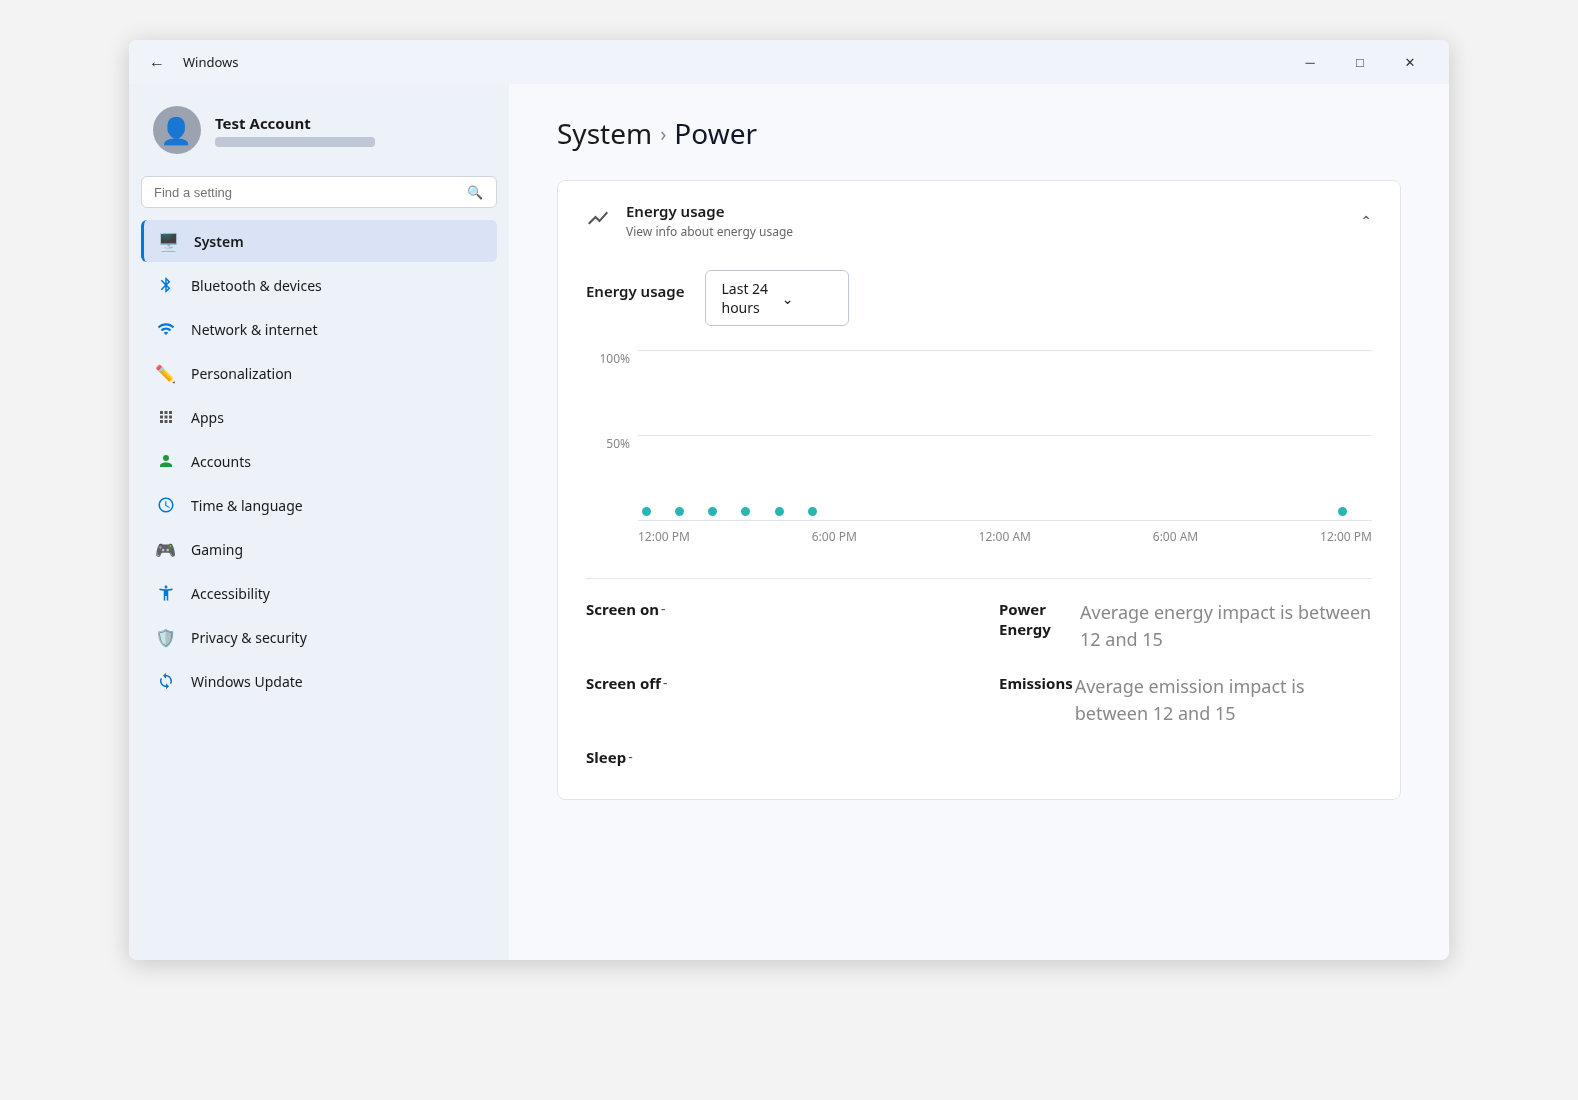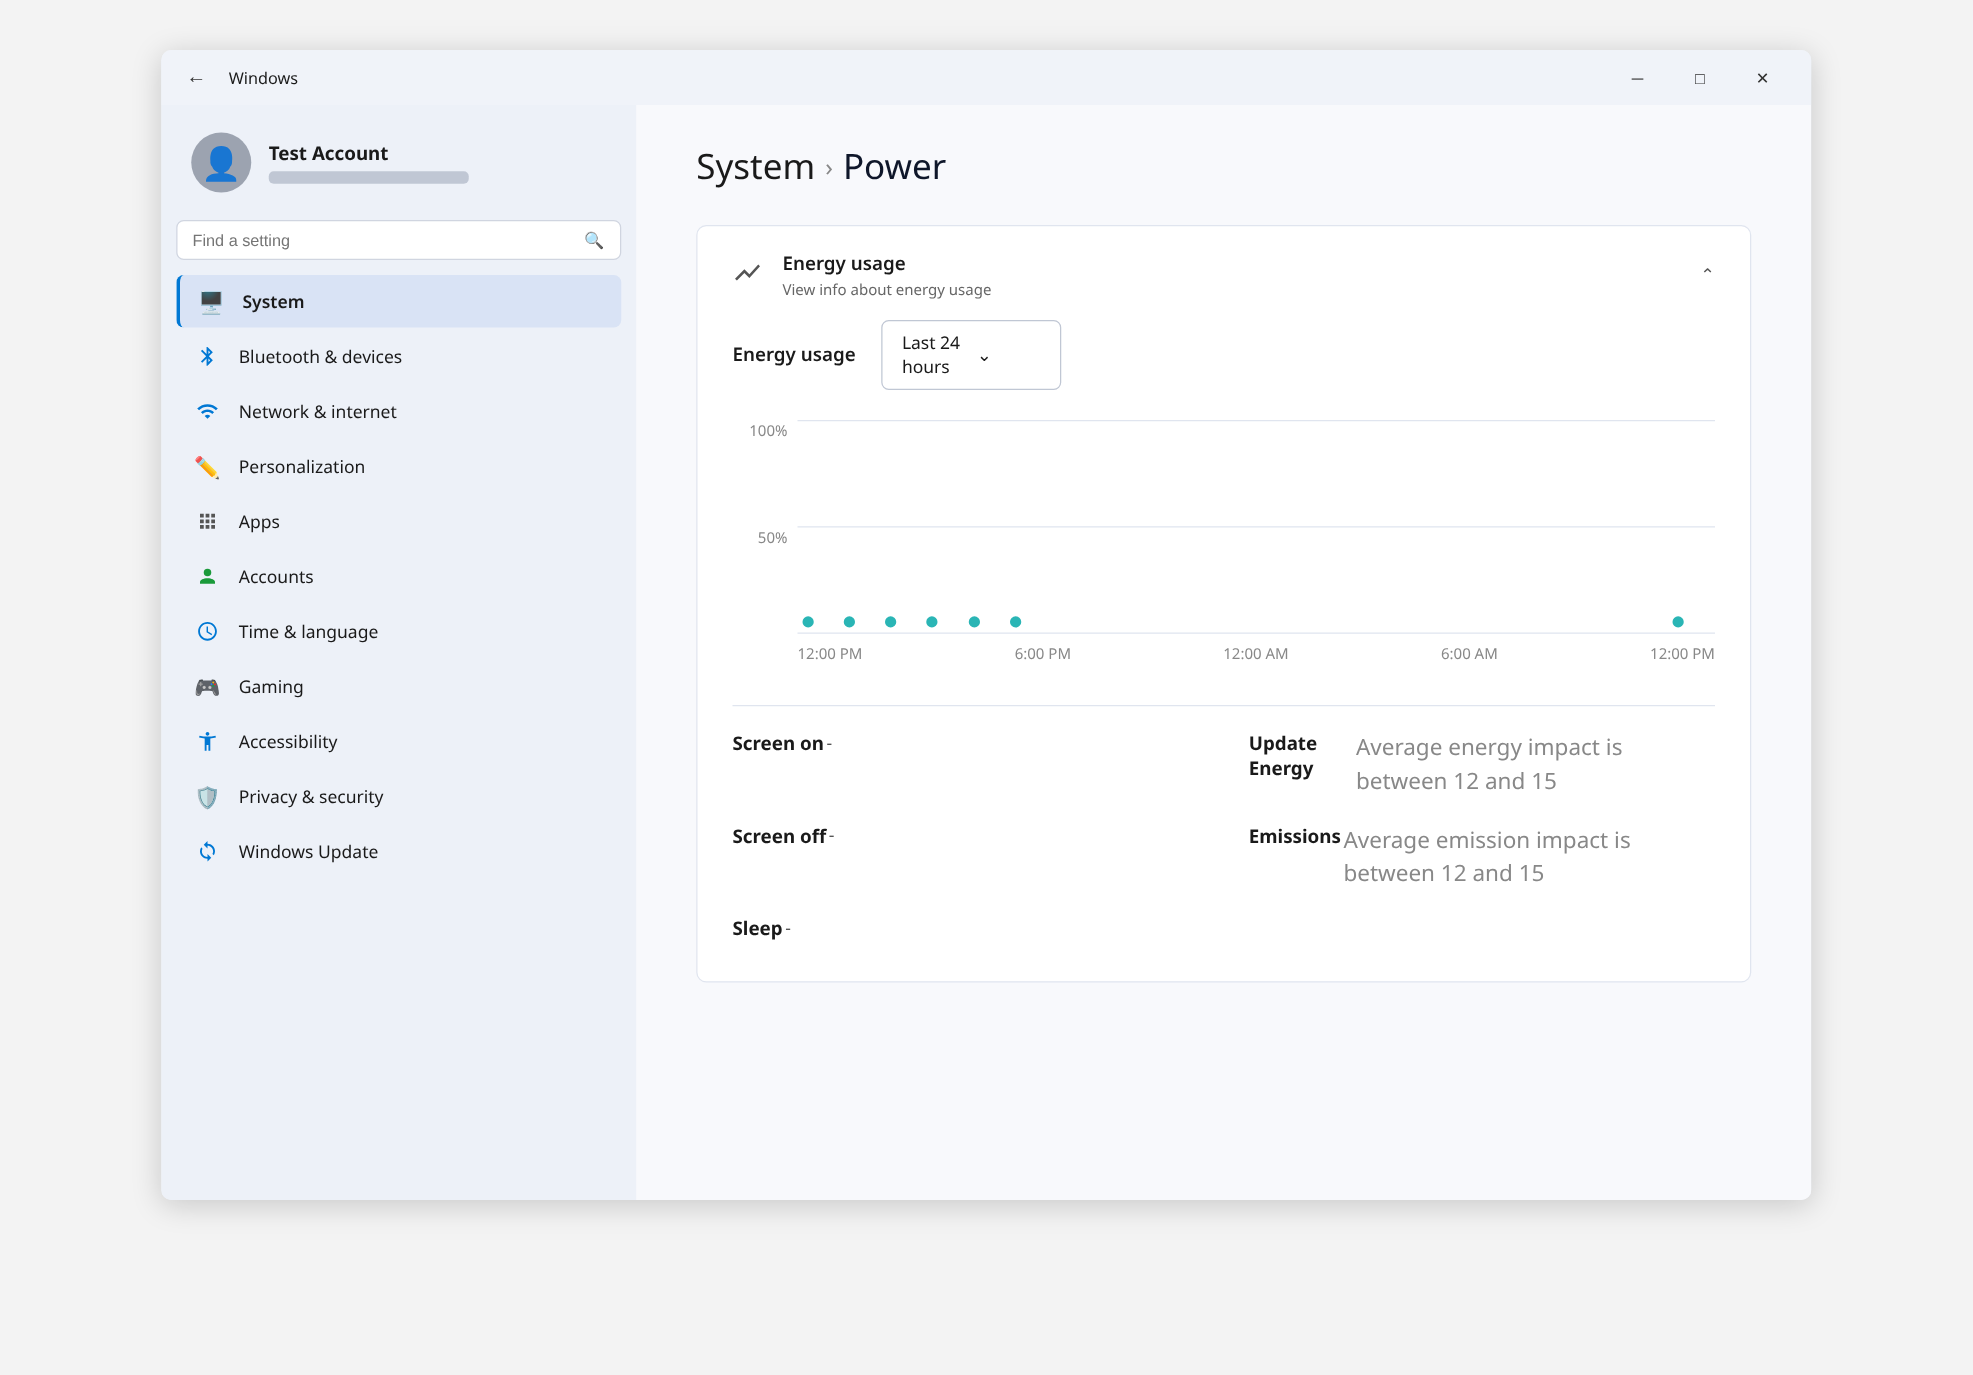--- a/index.html
+++ b/index.html
@@ -285,20 +285,21 @@
       border-radius: 6px;
       padding: 8px 16px;
       font-size: 14px;
       color: #1a1a1a;
       display: flex;
       align-items: center;
       gap: 10px;
       cursor: pointer;
       background: white;
       min-width: 120px;
+      margin-top: 14px;
     }
 
     .time-dropdown span {
       flex: 1;
     }
 
     
     .chart-container {
       position: relative;
       height: 200px;
@@ -661,21 +662,21 @@
             </div>
           </div>
 
           <div class="divider"></div>
           <div class="stats-grid">
             <div class="stat-item">
               <span class="stat-label">Screen on</span>
               <span class="stat-value">-</span>
             </div>
             <div class="stat-item">
-              <span class="stat-label">Update Energy</span>
+              <span class="stat-label">Power Energy</span>
               <span class="stat-desc">Average energy impact is between 12 and 15</span>
             </div>
             <div class="stat-item">
               <span class="stat-label">Screen off</span>
               <span class="stat-value">-</span>
             </div>
             <div class="stat-item">
               <span class="stat-label">Emissions</span>
               <span class="stat-desc">Average emission impact is between 12 and 15</span>
             </div>

